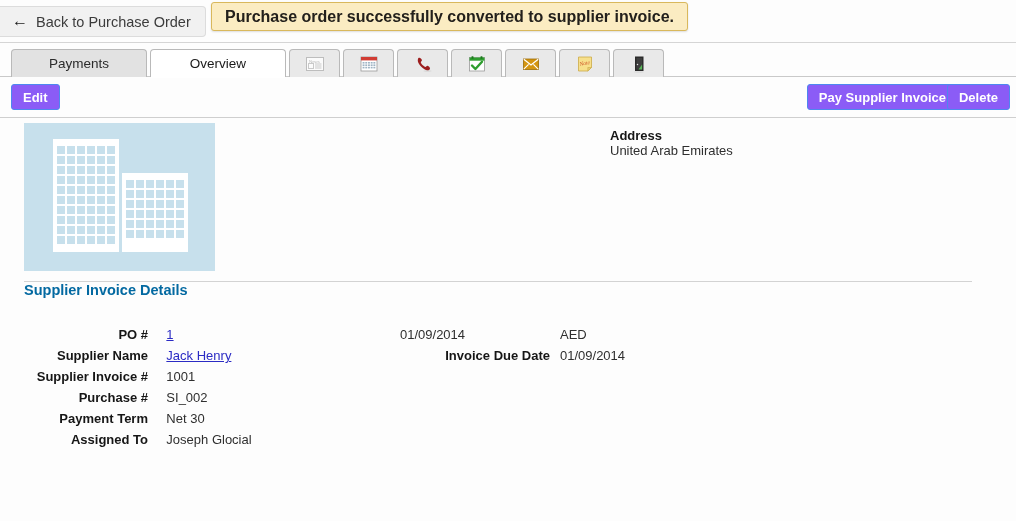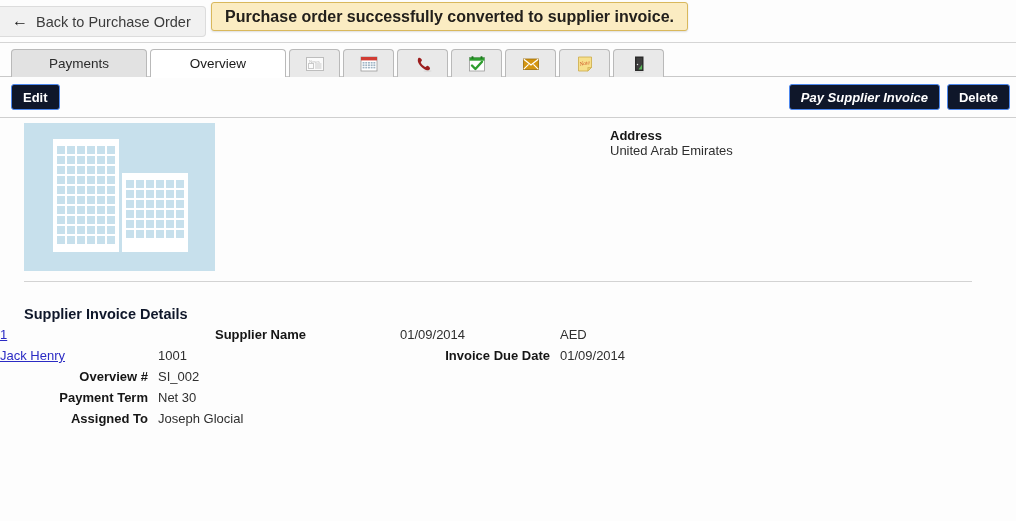--- a/index.html
+++ b/index.html
@@ -143,31 +143,31 @@
     background: #fdfdfd;
     border-bottom: 1px solid #cfcfcf;
   }
   .btn {
     position: absolute;
     top: 7px;
     height: 26px;
     display: flex;
     align-items: center;
     padding: 0 11px;
-    background: #0f172a;
+    background: #8b5cf6;
     border: 1px solid #4d88ef;
     border-radius: 3px;
     color: #ffffff;
     font-size: 13px;
     font-weight: bold;
     cursor: pointer;
     white-space: nowrap;
   }
   .btn-edit  { left: 11px; }
-  .btn-pay   { right: 76px; font-style: italic; }
+  .btn-pay   { right: 58px; }
   .btn-del   { right: 6px; }
 
   
   .content { position: relative; padding: 0; }
 
   .address-row {
     position: absolute;
     left: 600px;
     top: 10px;
     display: flex;
@@ -218,24 +218,24 @@
     left: 24px;
     right: 44px;
     top: 163px;
     height: 1px;
     background: #d3d3d3;
   }
 
   .section-title {
     position: absolute;
     left: 24px;
-    top: 188px;
+    top: 164px;
     font-size: 14.5px;
     font-weight: bold;
-    color: #0f172a;
+    color: #0369a1;
   }
 
   .fields {
     position: absolute;
     top: 209px;
     display: grid;
     grid-template-columns: auto auto;
     row-gap: 6px;
     column-gap: 10px;
     font-size: 13px;
@@ -480,32 +480,34 @@
           <span></span>
           <span></span>
       </div>
     </div>
 
     <div class="divider"></div>
 
     <div class="section-title">Supplier Invoice Details</div>
 
     <div class="fields fields-left">
+      <div class="lbl">PO #</div>
       <div class="val">
         <a href="#">1</a>
       </div>
 
       <div class="lbl">Supplier Name</div>
       <div class="val">
         <a href="#">Jack Henry</a>
       </div>
 
+      <div class="lbl">Supplier Invoice #</div>
       <div class="val">1001</div>
 
-      <div class="lbl">Overview #</div>
+      <div class="lbl">Purchase #</div>
       <div class="val">SI_002</div>
 
       <div class="lbl">Payment Term</div>
       <div class="val">Net 30</div>
 
       <div class="lbl">Assigned To</div>
       <div class="val">Joseph Glocial</div>
     </div>
 
     <div class="fields fields-right">

